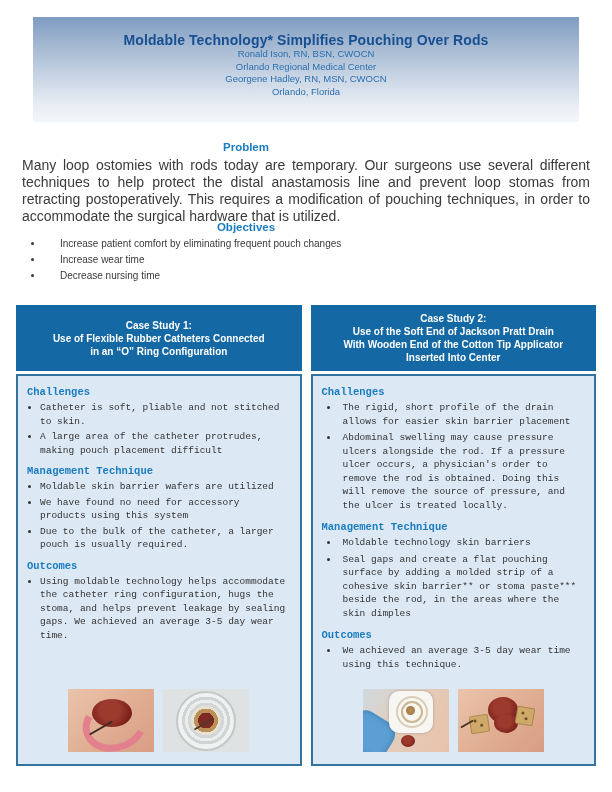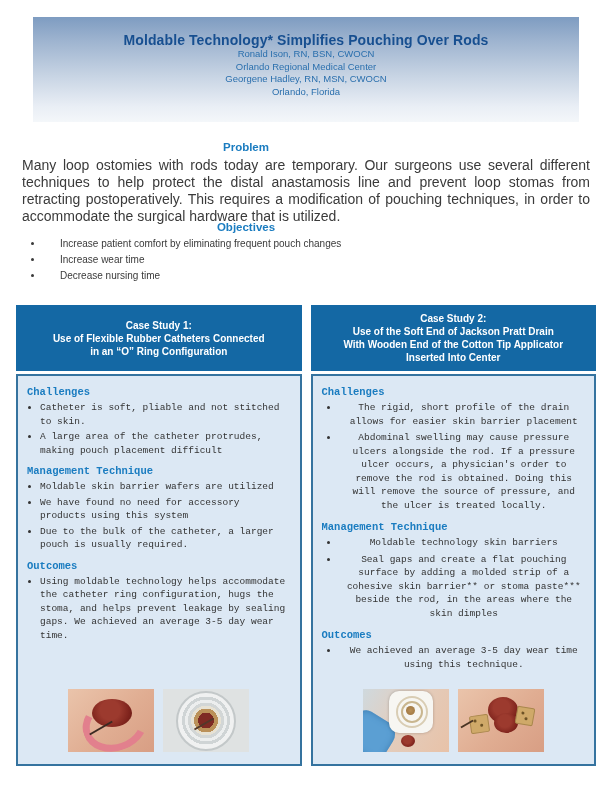--- a/index.html
+++ b/index.html
@@ -57,21 +57,21 @@
     margin-top:3px;flex:1;background:#dce8f4;border:2px solid #35739f;
     box-sizing:border-box;padding:4px 9px 8px 9px;
     display:flex;flex-direction:column;font-family:Liberation Mono, monospace;
   }
   .body-section-heading{
     font-size:10.5px;font-weight:bold;color:#1a7cc0;margin:6px 0 3px 0;
   }
   .body-bullets{margin:0;padding:0 0 0 13px;font-size:9.5px;line-height:13.5px;color:#333;}
   .body-bullets li{margin-bottom:2px;}
   .case-card.right .body-bullets{padding-left:17px;}
-  .case-card.right .body-bullets li{padding-left:4px;margin-bottom:3px;text-align:center;}
+  .case-card.right .body-bullets li{padding-left:4px;margin-bottom:3px;}
 
   
   .photo-row{
     margin-top:auto;display:flex;justify-content:center;gap:9px;padding-bottom:4px;
   }
   .photo{width:86px;height:63px;position:relative;overflow:hidden;}
 
   .photo-skin{background:linear-gradient(135deg,#eac4ab 0%,#e0ad92 55%,#d89e84 100%);}
   .stoma{
     position:absolute;border-radius:50%;

